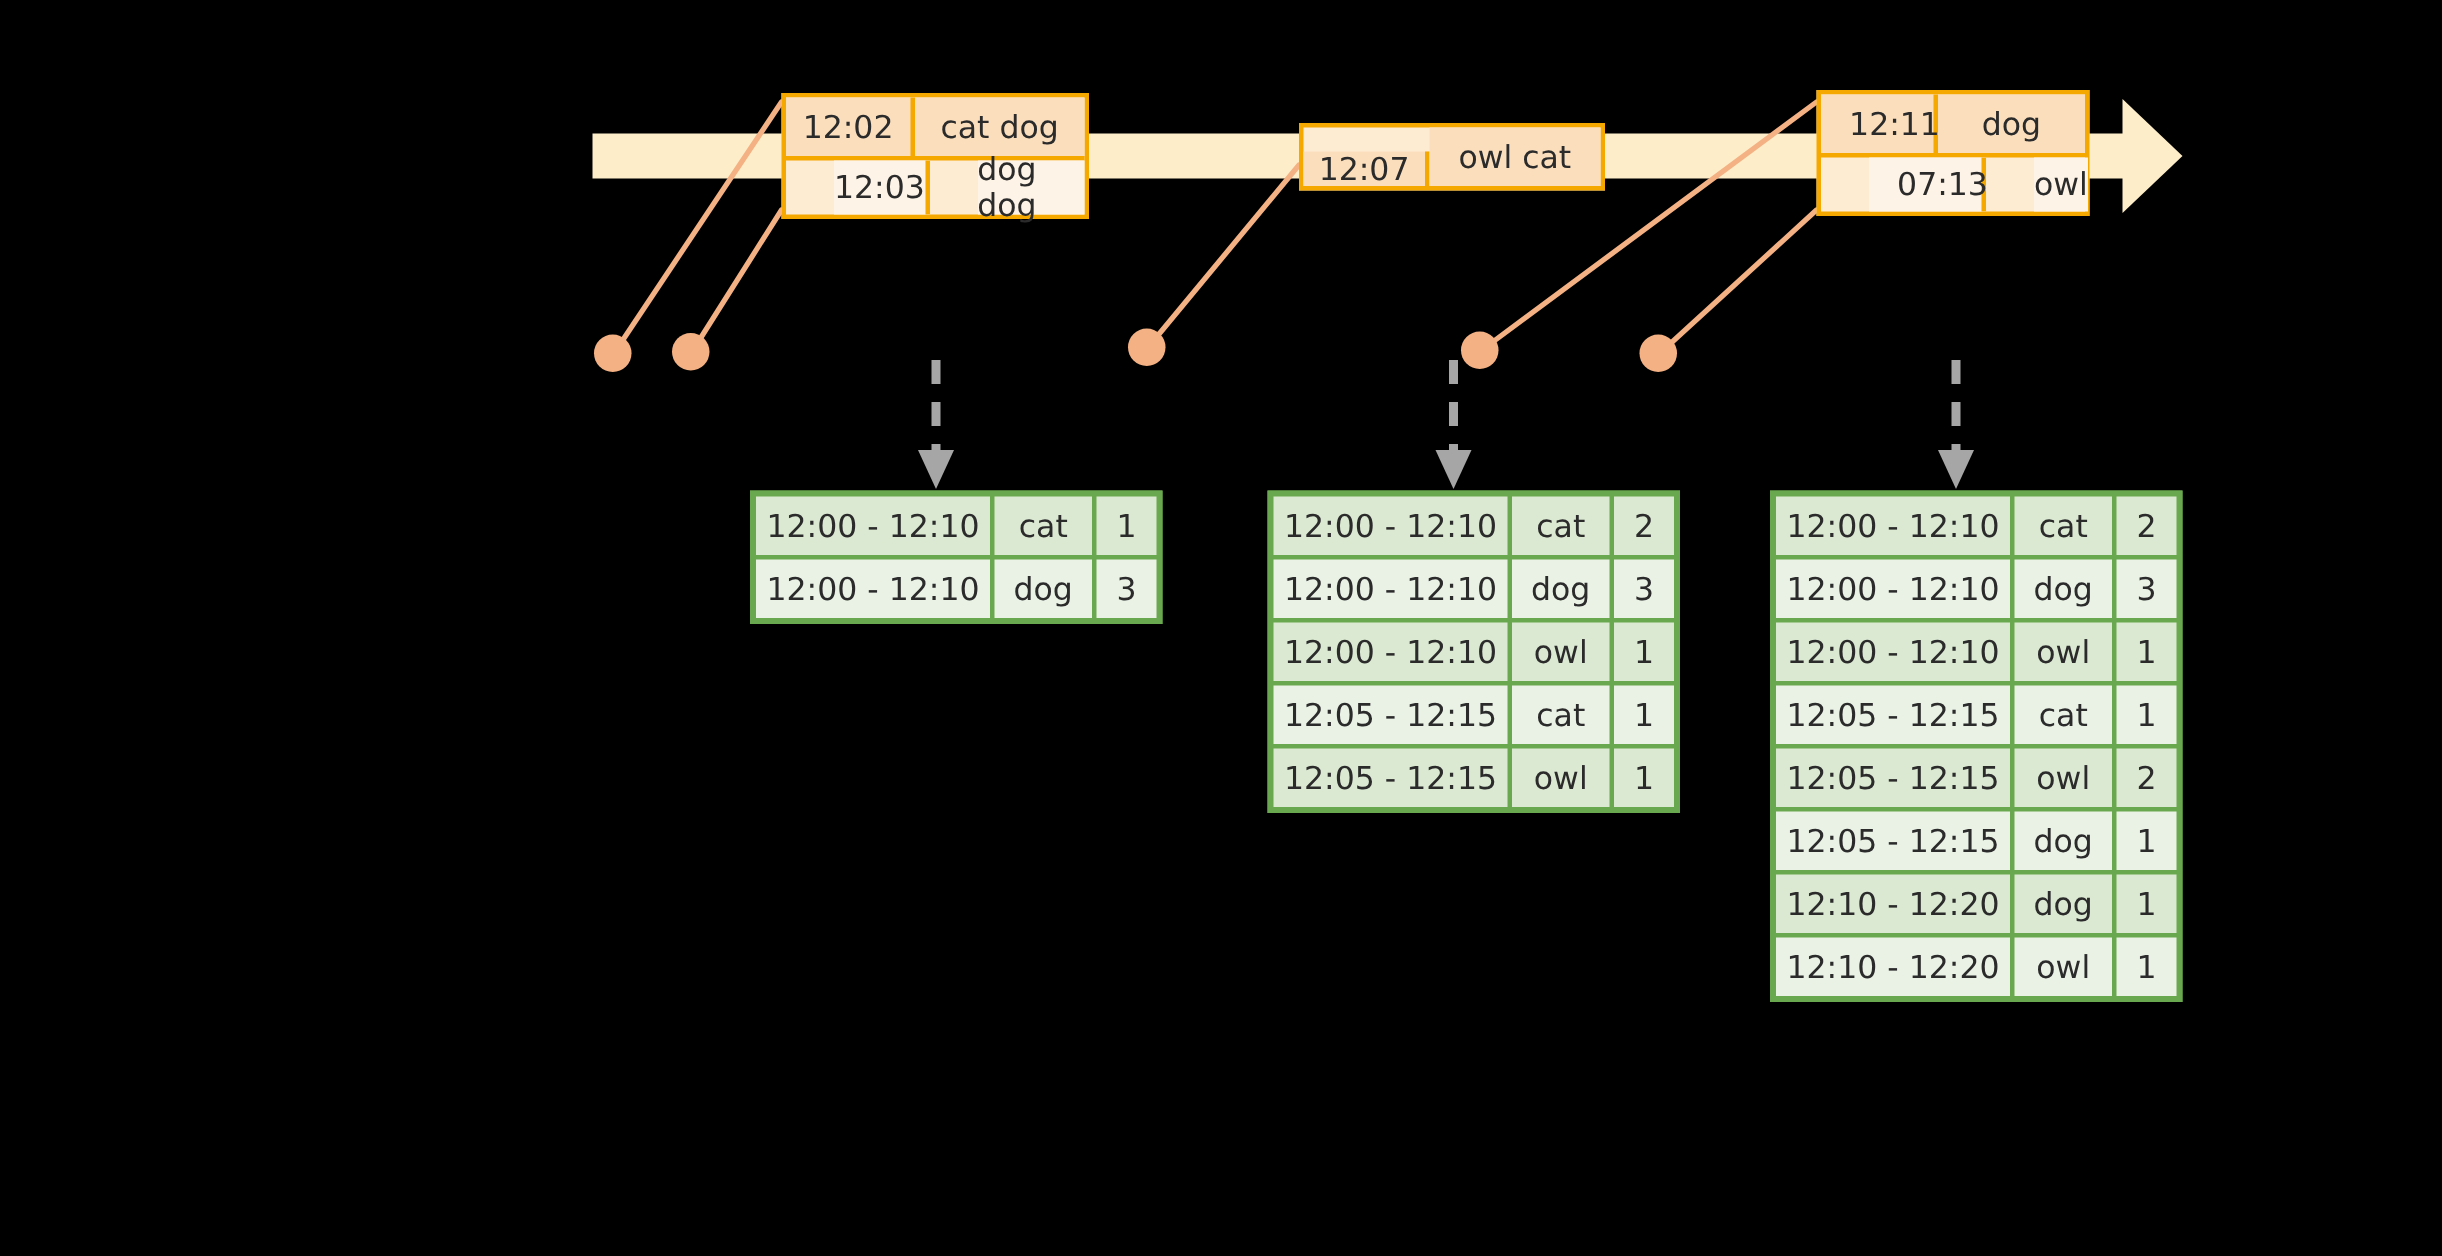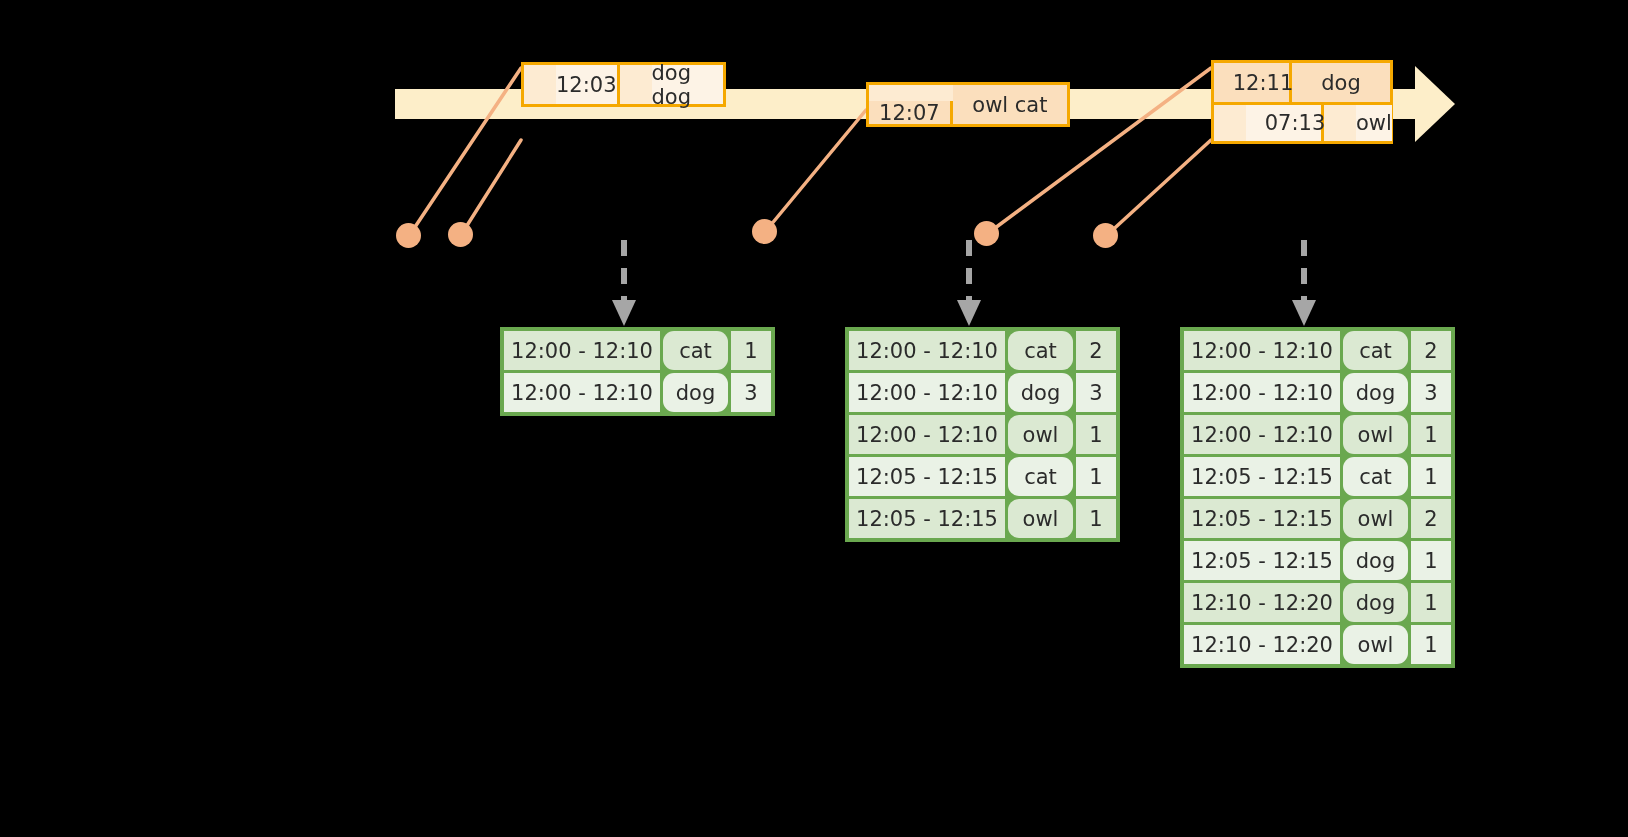--- a/index.html
+++ b/index.html
@@ -118,21 +118,21 @@
     display: flex;
     align-items: center;
     justify-content: center;
     font-size: 21px;
     color: #2b2b2b;
     box-sizing: border-box;
     background: #dbe9d2;
   }
   .rt-row.alt .rt-cell { background: #eaf2e6; }
   .rt-cell.c-window { flex: 0 0 auto; }
-  .rt-cell.c-word  { flex: 0 0 auto; margin-left: 3px; border-radius: 11px; }
+  .rt-cell.c-word  { flex: 0 0 auto; margin-left: 3px; }
   .rt-cell.c-count { flex: 0 0 auto; margin-left: 3px; }
 
   #table-1 { left: 500px; top: 327px; }
   #table-1 .c-window { width: 156px; }
   #table-1 .c-word   { width: 65px; }
   #table-1 .c-count  { width: 40px; }
 
   #table-2 { left: 845px; top: 327px; }
   #table-2 .c-window { width: 156px; }
   #table-2 .c-word   { width: 65px; }
@@ -155,20 +155,24 @@
     <g stroke="#f4b183" stroke-width="3.5" fill="none" stroke-linecap="round">
       <line x1="409" y1="236" x2="521" y2="68"></line>
       <line x1="461" y1="235" x2="521" y2="140"></line>
       <line x1="765" y1="232" x2="866" y2="110"></line>
       <line x1="987" y1="234" x2="1211" y2="68"></line>
       <line x1="1106" y1="236" x2="1211" y2="140"></line>
     </g>
   </svg>
 
   <div class="event-box" id="evbox-1">
+    <div class="event-row">
+      <div class="ev-time">12:02</div>
+      <div class="ev-words">cat dog</div>
+    </div>
     <div class="event-row alt">
       <div class="ev-time">12:03</div>
       <div class="ev-words">dog dog</div>
     </div>
   </div>
 
   <div class="event-box" id="evbox-2">
     <div class="event-row">
       <div class="ev-time">12:07</div>
       <div class="ev-words">owl cat</div>

